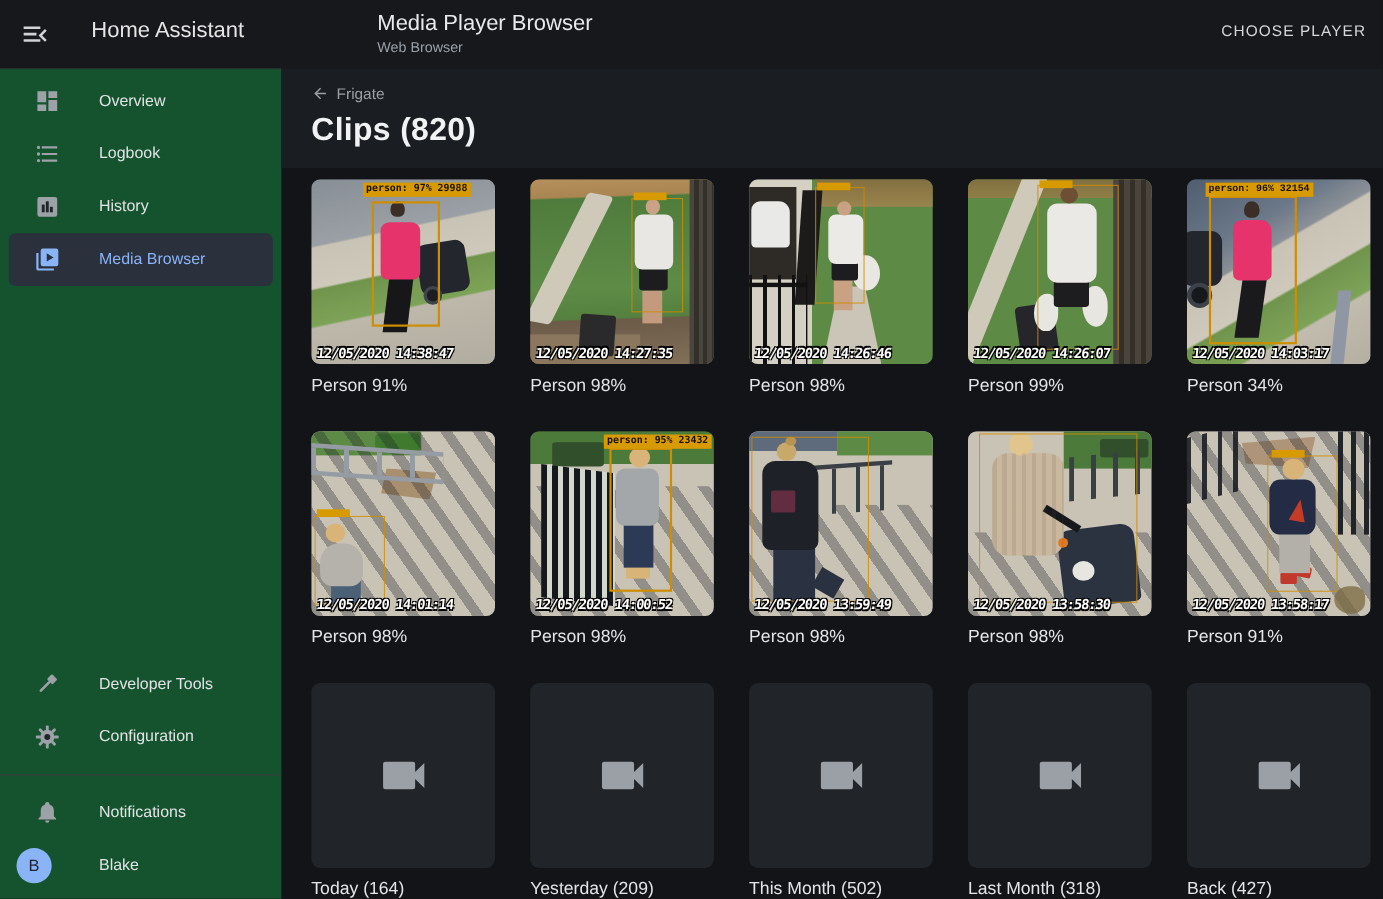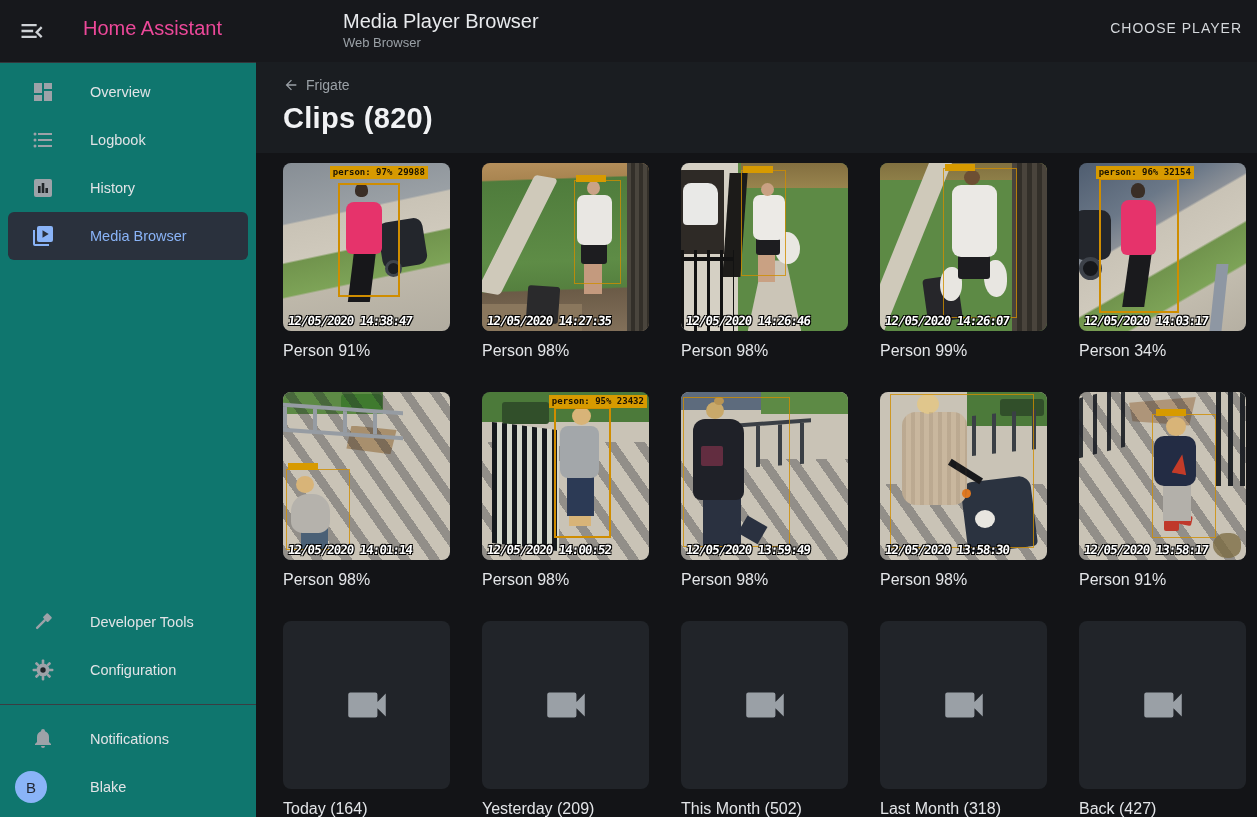--- a/index.html
+++ b/index.html
@@ -3,30 +3,30 @@
 <meta charset="utf-8">
 <style>
   * { margin:0; padding:0; box-sizing:border-box; }
   html,body { width:1257px; height:817px; overflow:hidden; background:#131417;
     font-family:"Liberation Sans", sans-serif; -webkit-font-smoothing:antialiased; }
   .abs { position:absolute; }
 
   
   .appbar { position:absolute; top:0; left:0; right:0; height:62px; background:#17181c; z-index:5; }
   .menu-btn { position:absolute; left:18px; top:17px; width:28px; height:28px; color:#cfd2d6; cursor:pointer; }
-  .app-title { position:absolute; left:83px; top:17px; font-size:20px; color:#ec4899; }
+  .app-title { position:absolute; left:83px; top:17px; font-size:20px; color:#e5e5e5; }
   .screen-title-block { position:absolute; left:343px; top:9px; }
   .screen-title { font-size:20px; color:#e8eaed; line-height:24px; }
   .screen-subtitle { font-size:13px; color:#9aa0a6; line-height:18px; margin-top:1px; }
   .choose-player { position:absolute; right:15px; top:20px; font-size:14px; font-weight:500;
     letter-spacing:1px; color:#d4d7db; cursor:pointer; background:none; border:none;
     font-family:"Liberation Sans", sans-serif; }
 
   
-  .sidebar { position:absolute; top:62px; left:0; width:256px; bottom:0; background:#0f766e;
+  .sidebar { position:absolute; top:62px; left:0; width:256px; bottom:0; background:#14532d;
     border-top:1px solid #33363b; }
   .sb-list { padding-top:5px; }
   .sb-item { height:48px; margin:0 8px; border-radius:6px; display:flex; align-items:center;
     padding-left:23px; color:#e1e3e6; cursor:pointer; }
   .sb-item .sb-icon { width:24px; height:24px; color:#9da2a8; flex:none; }
   .sb-item .sb-label { margin-left:35px; font-size:14.5px; font-weight:500; }
   .sb-item.selected { background:#2a313d; color:#8ab4f8; }
   .sb-item.selected .sb-icon { color:#8ab4f8; }
   .sb-bottom { position:absolute; left:0; right:0; bottom:6px; }
   .sb-divider { height:1px; background:#3a3d42; margin:10px 0 10px 0; }
@@ -267,21 +267,21 @@
       <div class="thumb">
         <div class="art" style="background:linear-gradient(150deg,#4f5d70 0%,#6b7888 28%,#8b9097 40%,#c9c3b6 41%,#cfc9bc 58%,#71944d 59%,#7da357 74%,#c2bcae 75%,#b5afa2 100%);">
           <div class="abs" style="left:-3%;top:28%;width:22%;height:30%;background:#23262c;border-radius:10px;"></div>
           <div class="abs" style="left:0%;top:56%;width:23px;height:23px;border-radius:50%;background:#16181c;border:4px solid #3d424a;"></div>
           <div class="abs" style="right:13%;top:60%;width:7%;height:40%;background:#8e97a3;transform:skewX(-6deg);"></div>
           <div class="abs" style="left:28%;top:53%;width:13%;height:33%;background:#1a1a1d;transform:skewX(-8deg);"></div>
           <div class="abs" style="left:25%;top:22%;width:21%;height:33%;background:#e6336b;border-radius:8px 10px 6px 6px;"></div>
           <div class="abs" style="left:31%;top:12%;width:14px;height:15px;background:#3a2e26;border-radius:50% 50% 40% 40%;"></div>
         </div>
         <div class="bbox" style="left:12%;top:9%;width:48%;height:80%;"></div>
-        <div class="chip" style="left:10%;top:2%;">person: 96% 32154</div>
+        <div class="chip" style="left:10%;top:2%;font-family:Liberation Mono, monospace;">person: 96% 32154</div>
         <div class="ts">12/05/2020 14:03:17</div>
       </div>
       <div class="caption">Person 34%</div>
     </div>
 
     <div class="cell">
       <div class="thumb">
         <div class="art" style="background:#c9c3b6;">
           <div class="abs" style="left:0;top:0;width:60%;height:13%;background:#5d8a45;"></div>
           <div class="abs" style="left:35%;top:1%;width:24%;height:11%;background:#3f7a2e;border-radius:4px;"></div>

